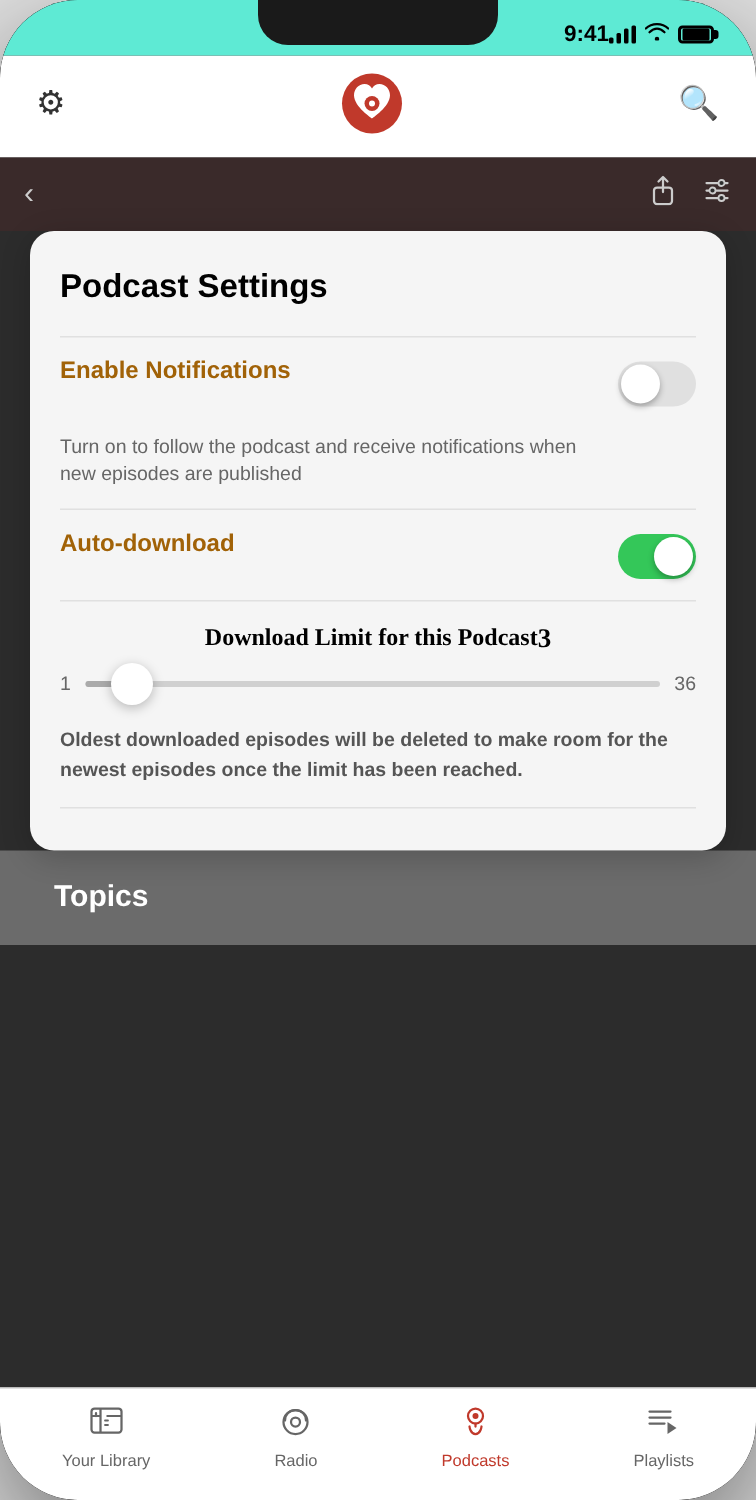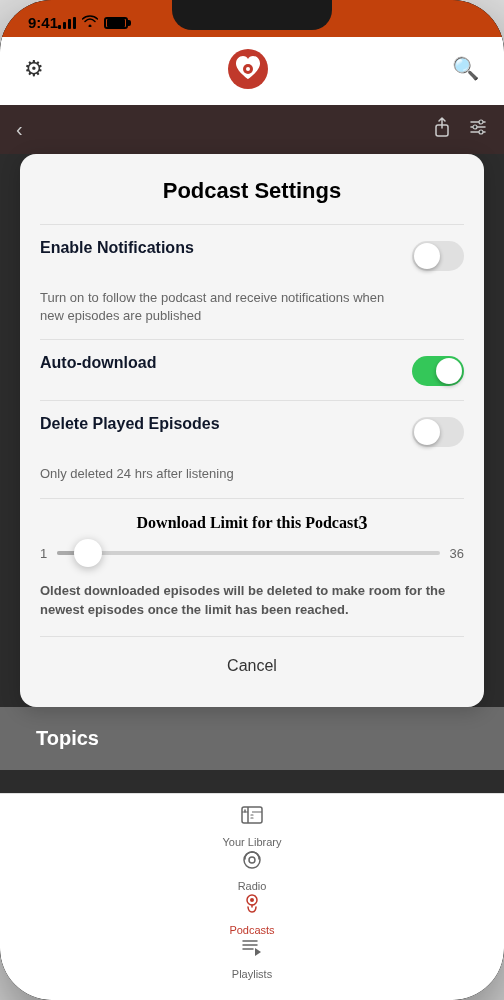--- a/index.html
+++ b/index.html
@@ -40,24 +40,24 @@
       width: 160px;
       height: 30px;
       background: #1a1a1a;
       border-radius: 0 0 20px 20px;
       z-index: 100;
     }
 
     
     .status-bar {
       display: flex;
-      justify-content: flex-start;
+      justify-content: flex-end;
       align-items: center;
       padding: 14px 28px 6px;
-      background: #c2410c;
+      background: #5eead4;
       position: relative;
       z-index: 10;
     }
 
     .status-time {
       font-size: 15px;
       font-weight: 600;
       color: #000;
     }
 
@@ -168,21 +168,20 @@
       position: relative;
       z-index: 50;
       box-shadow: 0 4px 20px rgba(0,0,0,0.2);
     }
 
     .modal-title {
       font-size: 22px;
       font-weight: 700;
       color: #000;
       margin-bottom: 20px;
-      text-align: center;
     }
 
     .setting-row {
       display: flex;
       justify-content: space-between;
       align-items: flex-start;
       padding: 14px 0;
       border-top: 1px solid #e0e0e0;
     }
 
@@ -191,21 +190,21 @@
     }
 
     .setting-text {
       flex: 1;
       padding-right: 16px;
     }
 
     .setting-label {
       font-size: 16px;
       font-weight: 600;
-      color: #0f172a;
+      color: #a16207;
       margin-bottom: 4px;
     }
 
     .setting-desc {
       font-size: 13px;
       color: #666;
       line-height: 1.4;
       margin-top: 32px;
     }
 
@@ -373,21 +372,20 @@
       background: #fff;
       border-top: 1px solid #e0e0e0;
       display: flex;
       justify-content: space-around;
       align-items: center;
       padding: 10px 0 20px;
       position: absolute;
       bottom: 0;
       left: 0;
       right: 0;
-      flex-direction: column;
     }
 
     .nav-item {
       display: flex;
       flex-direction: column;
       align-items: center;
       gap: 4px;
       cursor: pointer;
     }
 
@@ -487,48 +485,38 @@
 
       <div class="setting-row">
         <div class="setting-text">
           <div class="setting-label">Auto-download</div>
         </div>
         <div class="toggle on">
           <div class="toggle-knob"></div>
         </div>
       </div>
 
-      <div class="setting-row">
-        <div class="setting-text">
-          <div class="setting-label">Delete Played Episodes</div>
-          <div class="setting-desc">Only deleted 24 hrs after listening</div>
-        </div>
-        <div class="toggle off">
-          <div class="toggle-knob"></div>
-        </div>
-      </div>
 
       <div class="limit-row">
         <span class="limit-label">Download Limit for this Podcast</span>
         <span class="limit-value">3</span>
       </div>
 
       <div class="slider-container">
         <span class="slider-min">1</span>
         <div class="slider-track">
           <div class="slider-fill"></div>
           <div class="slider-thumb"></div>
         </div>
         <span class="slider-max">36</span>
       </div>
 
       <div class="info-text">Oldest downloaded episodes will be deleted to make room for the newest episodes once the limit has been reached.</div>
 
       <div class="action-buttons">
-        <button class="btn-cancel">Cancel</button>
       </div>
     </div>
 
     <div class="below-modal">
       <span class="topics-title">Topics</span>
     </div>
 
     <div class="bottom-nav">
 
       <div class="nav-item">

